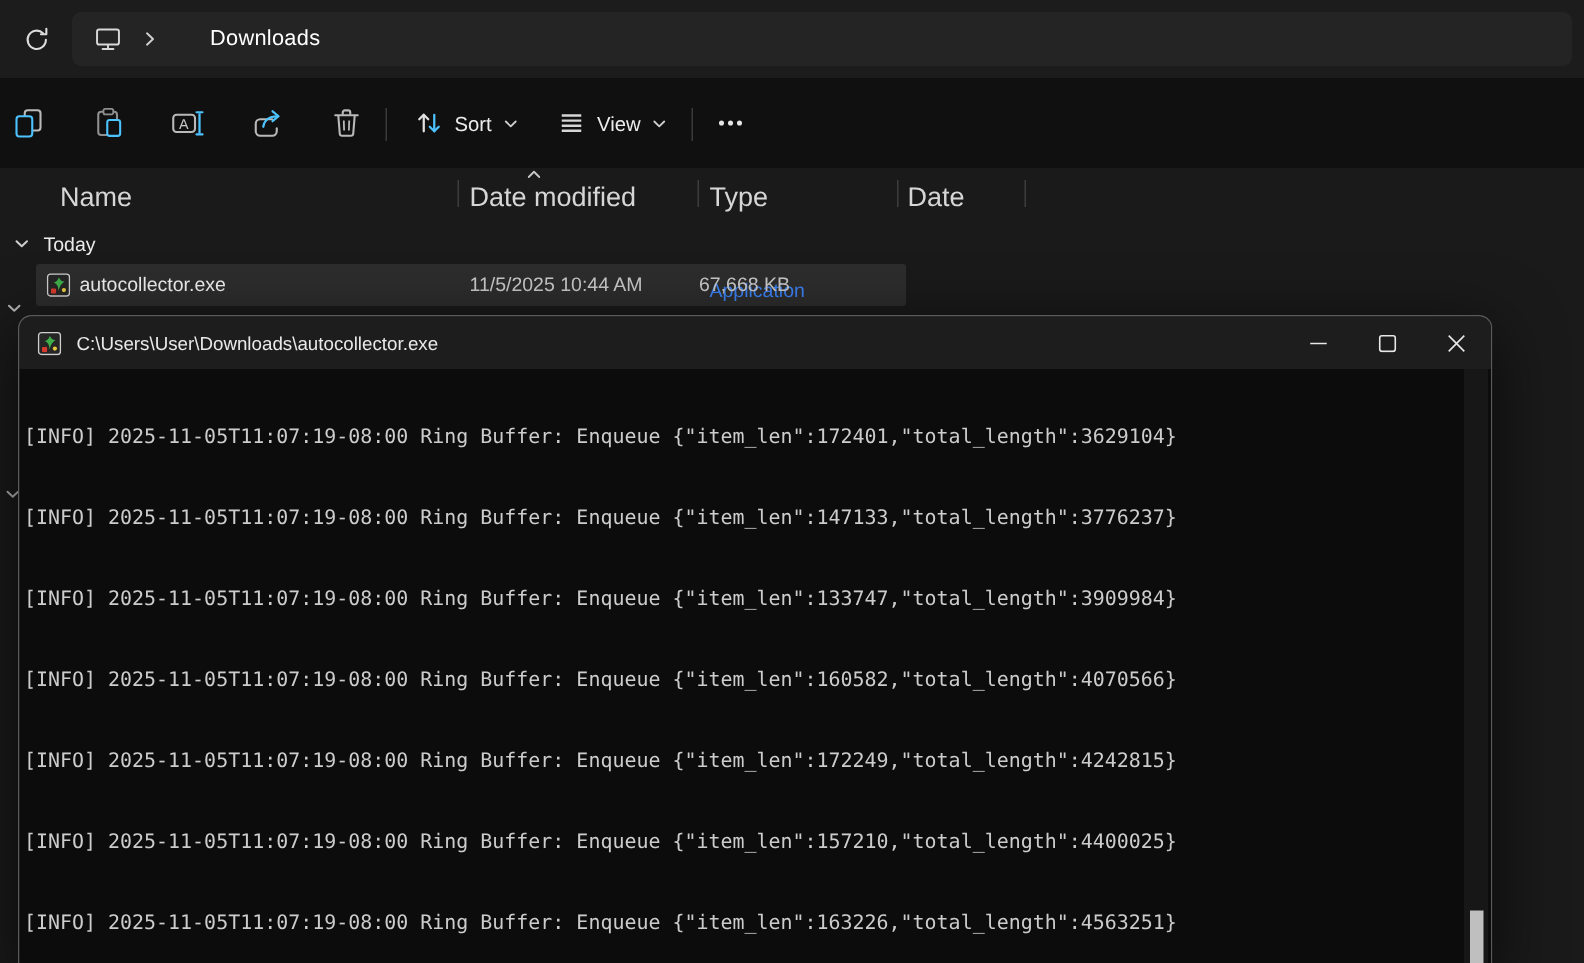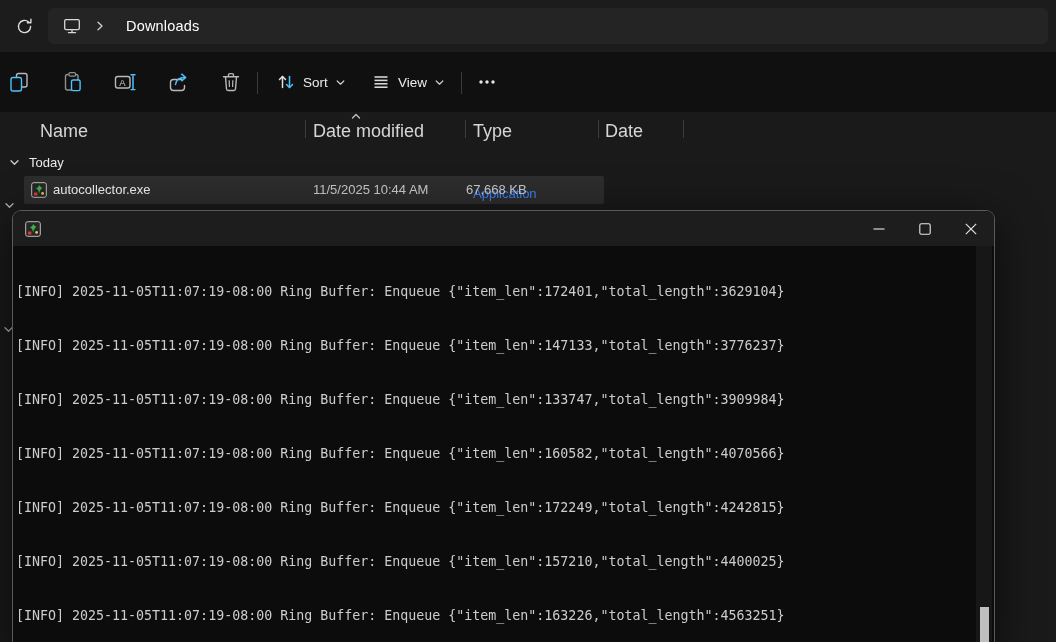--- a/index.html
+++ b/index.html
@@ -11,21 +11,21 @@
     color:#e6e6e6;
   }
   
   .navbar { position:absolute; top:0; left:0; width:1056px; height:52px; background:#1c1c1c; }
   .refresh-btn { position:absolute; left:6px; top:11px; width:36px; height:30px;
     display:flex; align-items:center; justify-content:center; border-radius:4px; }
   .address-pill { position:absolute; left:48px; top:8px; width:1000px; height:36px;
     background:#242424; border-radius:6px; display:flex; align-items:center; }
   .pill-icon { margin-left:14px; display:flex; align-items:center; }
   .crumb-chev { margin-left:12px; display:flex; align-items:center; }
-  .crumb-label { margin-left:20px; font-size:14.5px; color:#ffffff; letter-spacing:.2px; }
+  .crumb-label { margin-left:34px; font-size:14.5px; color:#ffffff; letter-spacing:.2px; }
 
   
   .toolbar { position:absolute; top:52px; left:0; width:1056px; height:60px; background:#101010; }
   .tb-btn { position:absolute; top:11px; width:38px; height:38px; border-radius:4px;
     display:flex; align-items:center; justify-content:center; }
   .tb-sep { position:absolute; top:20px; width:1px; height:22px; background:#3a3a3a; }
   .tb-drop { position:absolute; top:11px; height:38px; border-radius:4px;
     display:flex; align-items:center; gap:7px; padding:0 8px; }
   .tb-drop .lbl { font-size:13.5px; color:#ececec; }
 
@@ -253,20 +253,21 @@
 <div class="console">
   <div class="con-titlebar">
     <span class="con-app-icon">
       <svg width="16" height="16" viewBox="0 0 16 16">
         <rect x="0.7" y="0.7" width="14.6" height="14.6" rx="2" fill="#262626" stroke="#cfcfcf" stroke-width="0.9"></rect>
         <path d="M8 12C8 8 6 6.5 4.5 6.5 6.5 6 8 4.5 8.2 2.8 9 4.8 10.5 5.8 12 5.6 10 6.8 8.6 9 8 12z" fill="#3fae49"></path>
         <rect x="3" y="10.4" width="3.4" height="3.2" rx="0.6" fill="#d83b2e"></rect>
         <circle cx="11.6" cy="11.4" r="1.4" fill="#e8c93e"></circle>
       </svg>
     </span>
+    <span class="con-title">C:\Users\User\Downloads\autocollector.exe</span>
     <div class="con-controls">
       <div class="con-ctl">
         <span>
           <svg width="12" height="12" viewBox="0 0 12 12">
             <line x1="0.5" y1="6" x2="11.5" y2="6" stroke="#e8e8e8" stroke-width="1.1"></line>
           </svg>
         </span>
       </div>
       <div class="con-ctl">
         <span>

